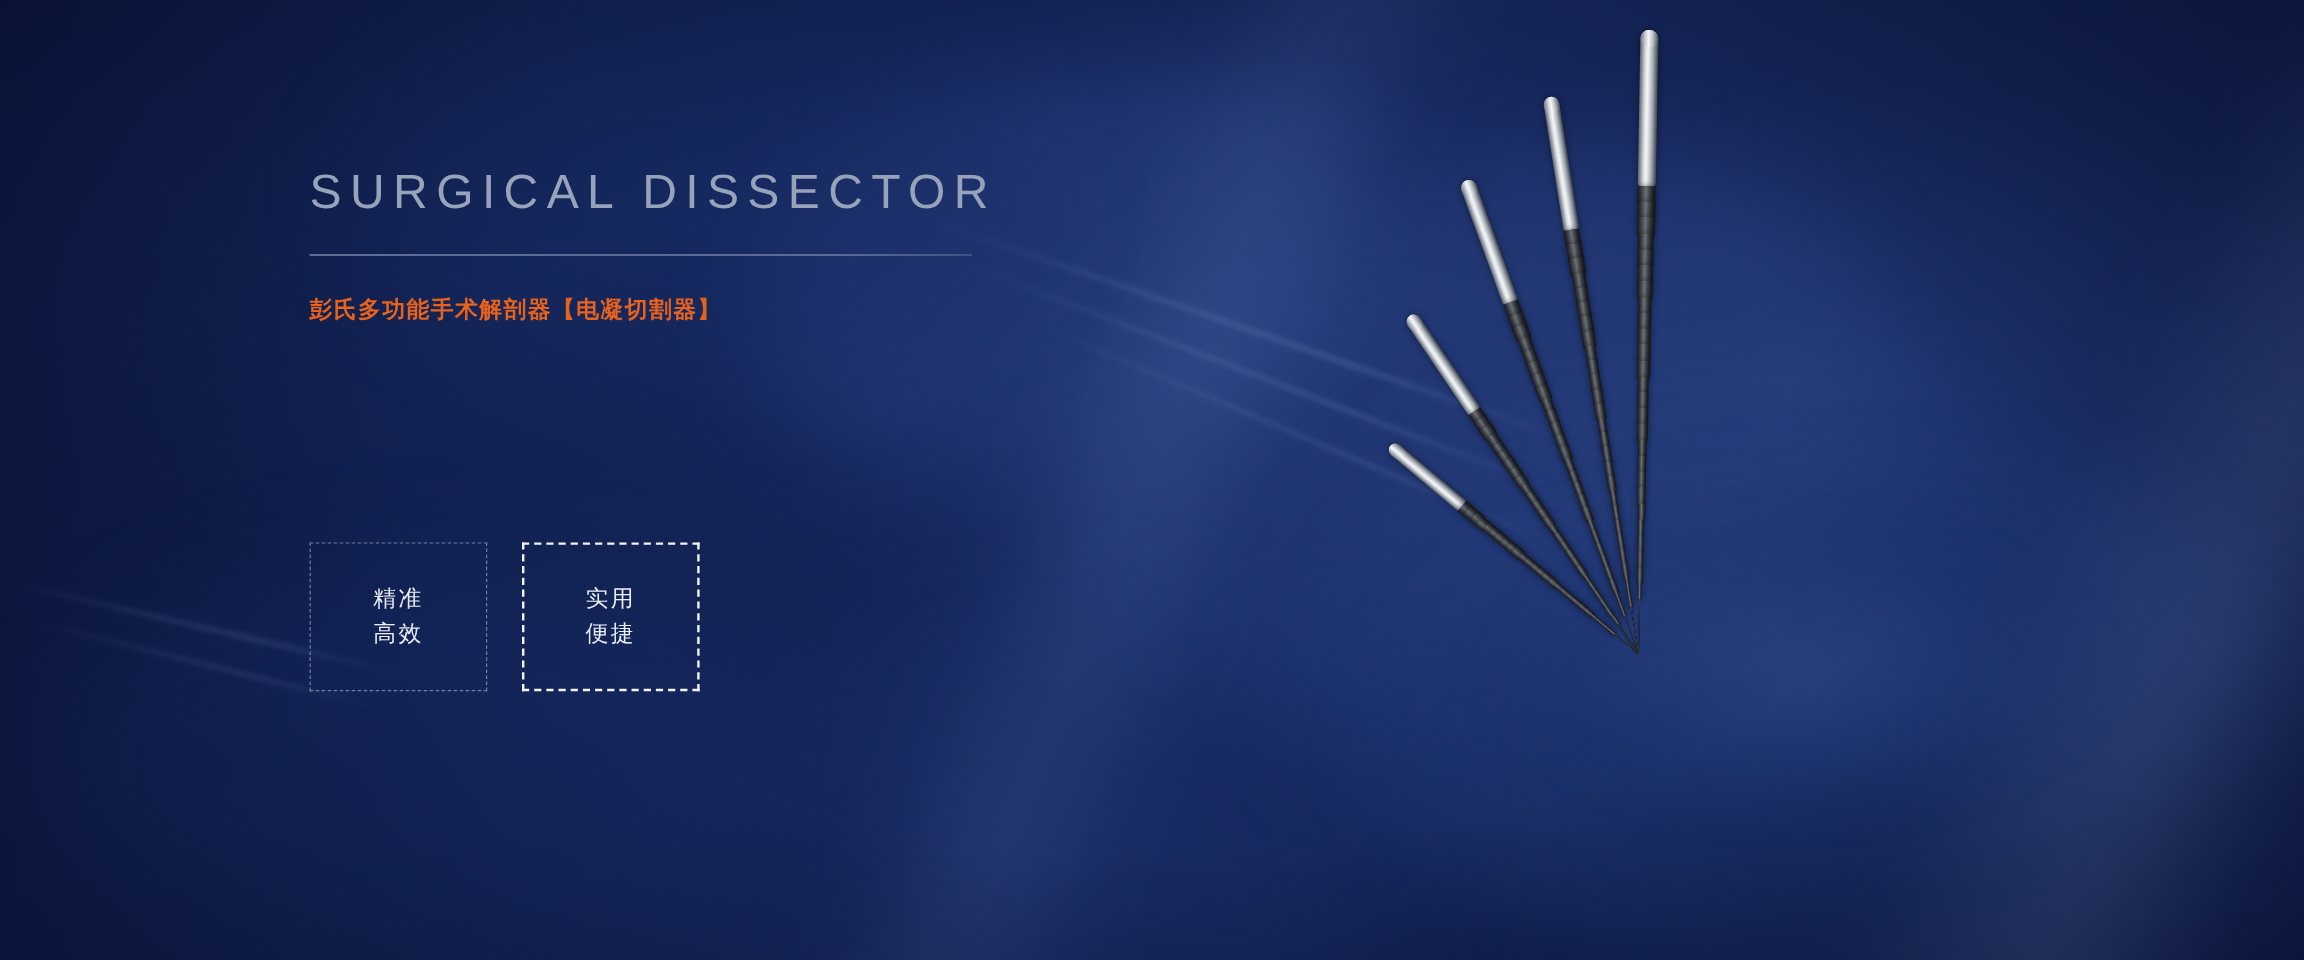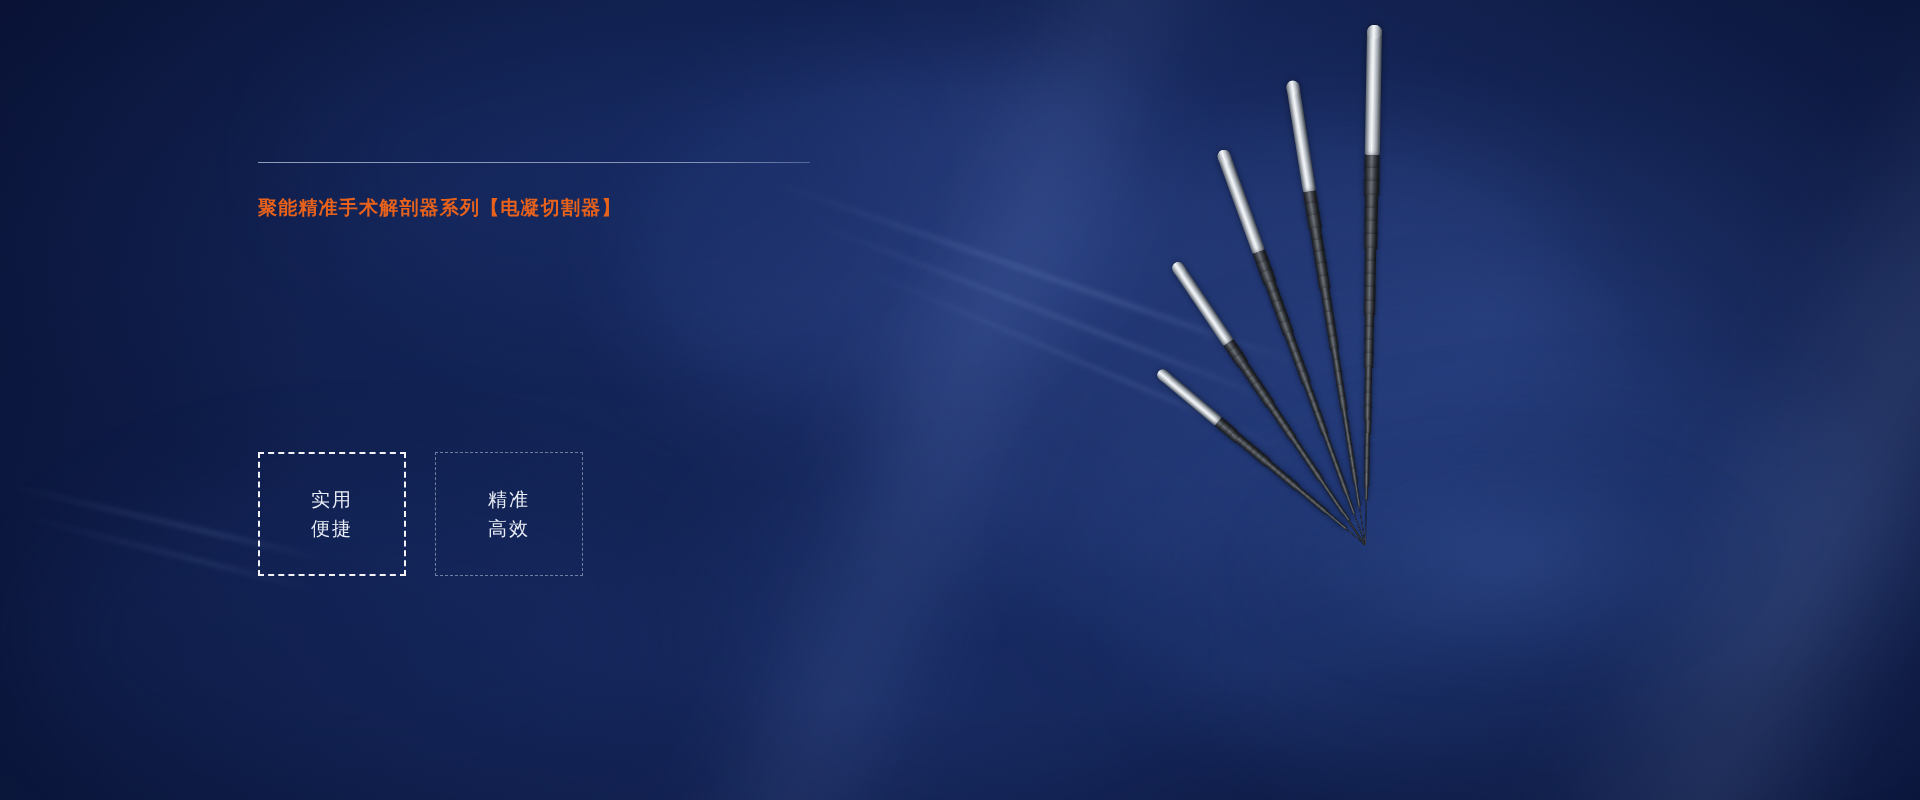--- a/index.html
+++ b/index.html
@@ -397,28 +397,29 @@
         <div class="shaft" style="top: 407.846px; left: 4.725px; width: 5.55px; height: 14.4308px;"></div>
         <div class="shaft" style="top: 421.077px; left: 4.95px; width: 5.1px; height: 14.4308px;"></div>
         <div class="shaft" style="top: 434.308px; left: 5.175px; width: 4.65px; height: 14.4308px;"></div>
         <div class="shaft" style="top: 447.538px; left: 5.4px; width: 4.2px; height: 14.4308px;"></div>
         <div class="shaft" style="top: 460.769px; left: 5.625px; width: 3.75px; height: 14.4308px;"></div>
         <div class="needle" style="top: 474px; left: 6.6px; width: 1.8px; height: 46px;"></div>
       </div>
     </div>
 
   <div class="content">
+    <div class="title-en">SURGICAL DISSECTOR</div>
     <div class="divider"></div>
-    <div class="subtitle">聚能精准手术解剖器系列【电凝切割器】</div>
+    <div class="subtitle">彭氏多功能手术解剖器【电凝切割器】</div>
   </div>
 
   <div class="features">
+    <div class="feature">
+      <span class="line">精准</span>
+      <span class="line">高效</span>
+    </div>
     <div class="feature is-highlight">
       <span class="line">实用</span>
       <span class="line">便捷</span>
     </div>
-    <div class="feature">
-      <span class="line">精准</span>
-      <span class="line">高效</span>
-    </div>
   </div>
 
 </div>
 
 </body></html>

